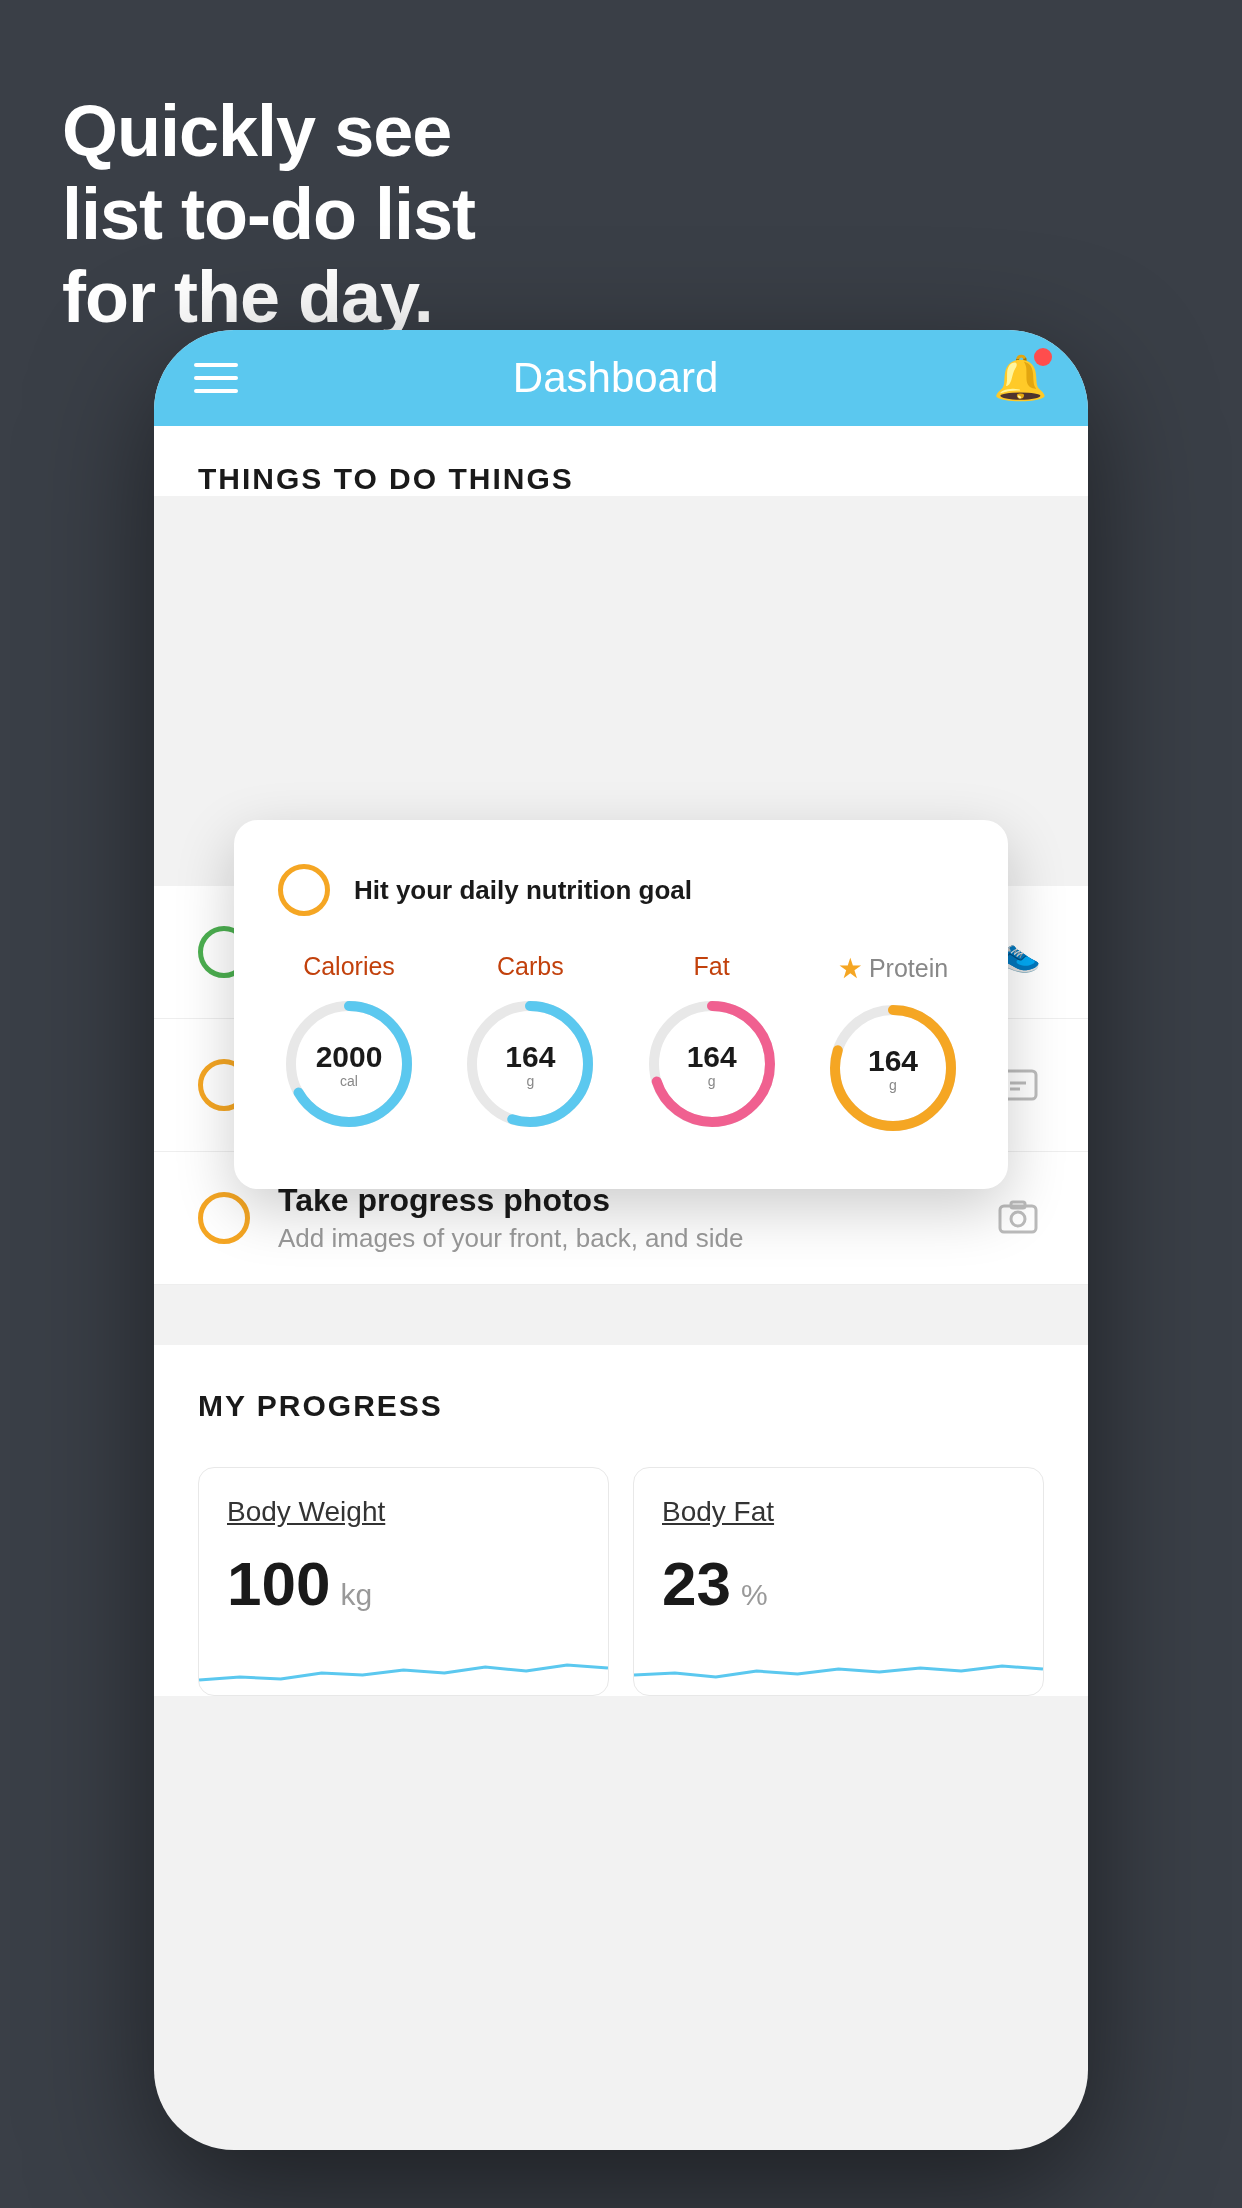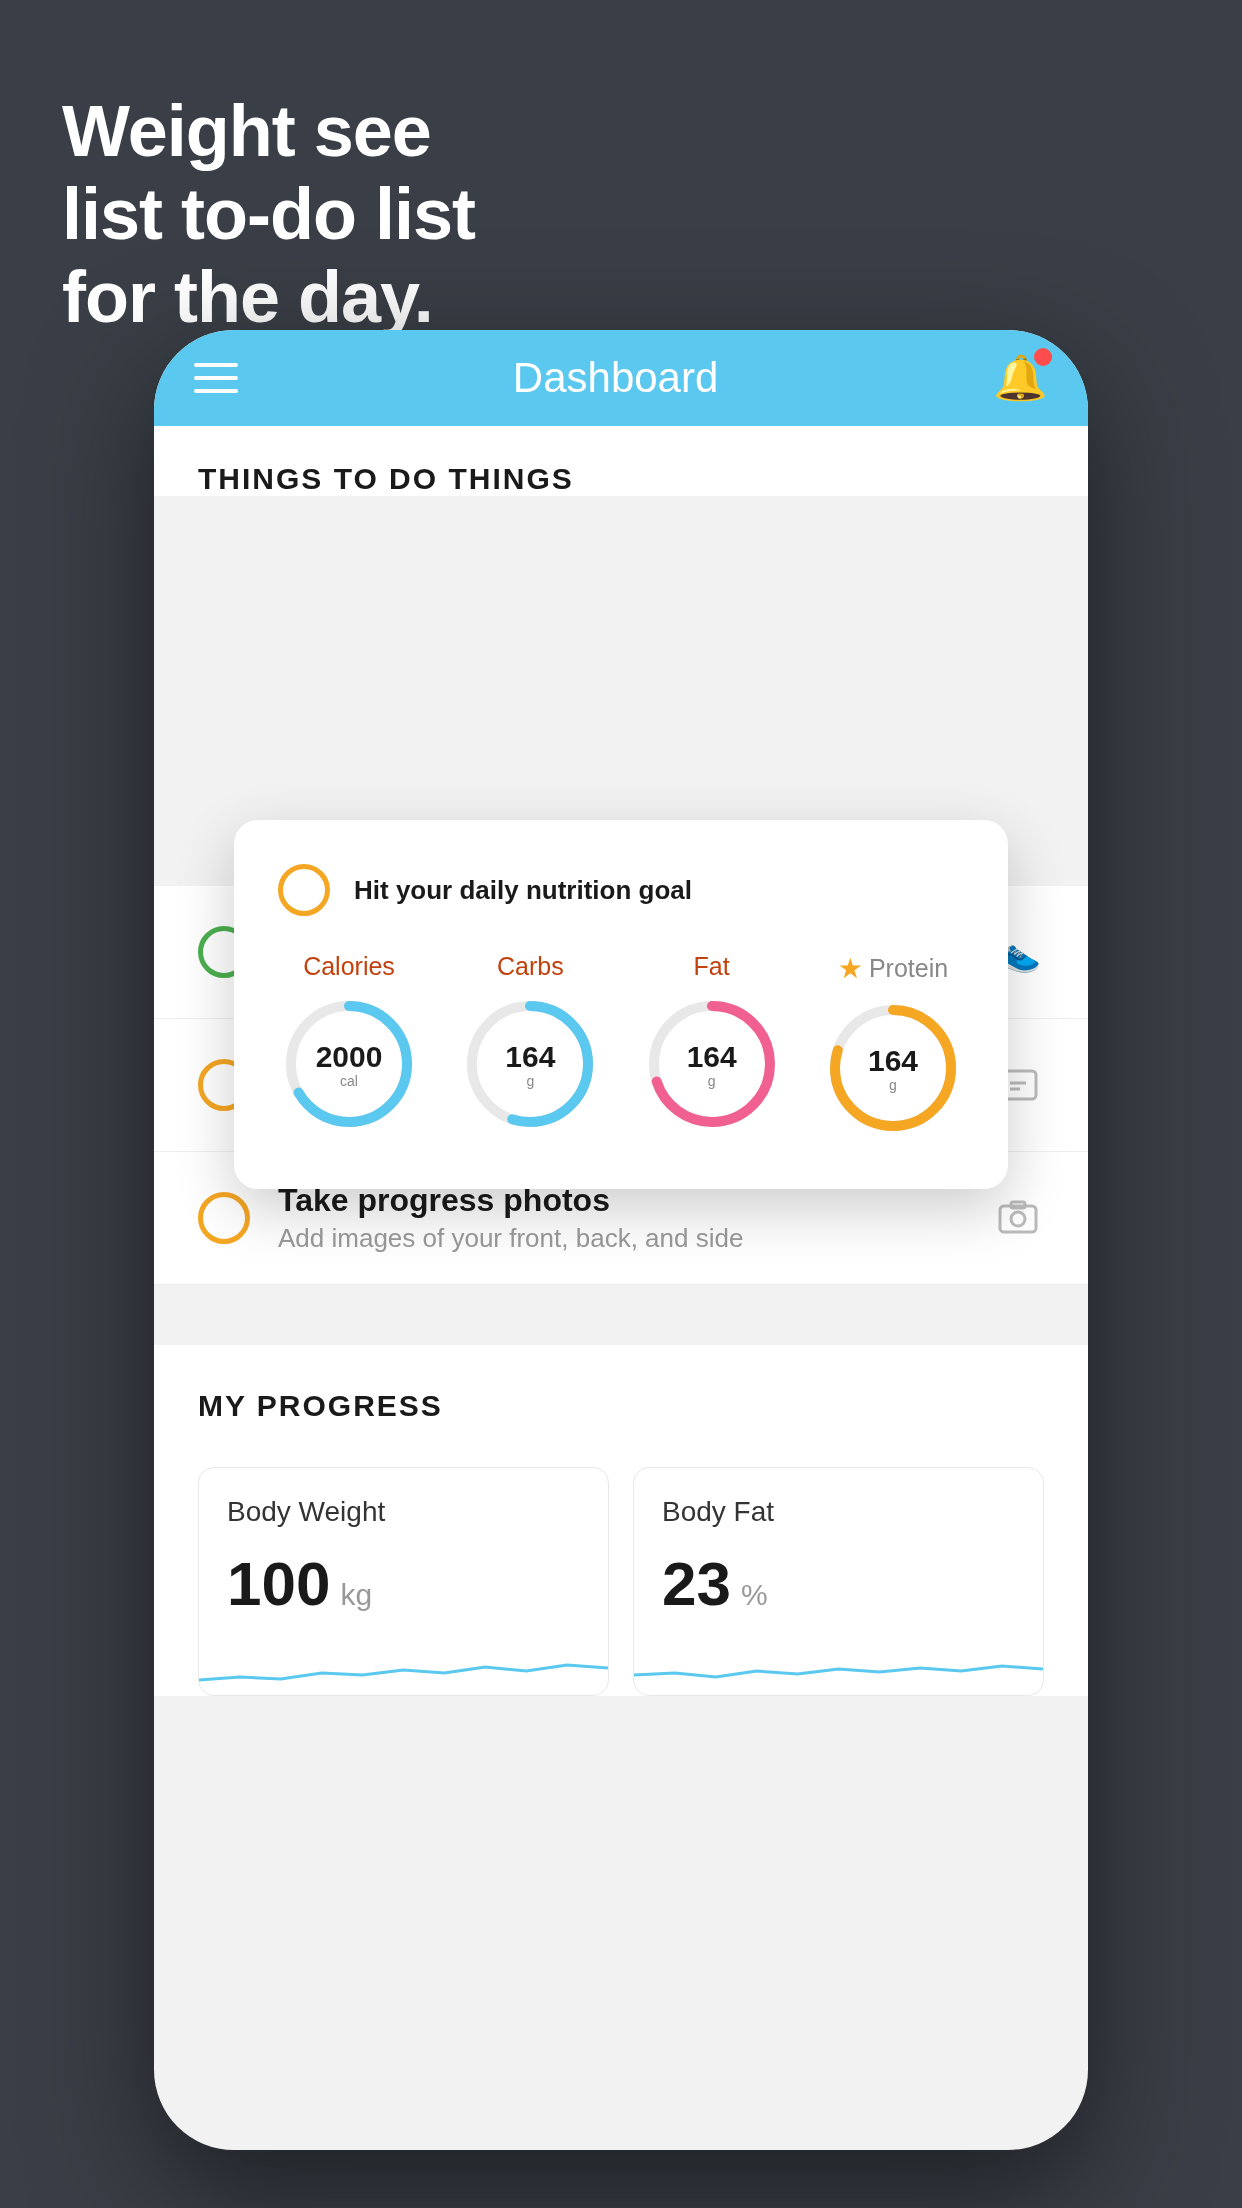--- a/index.html
+++ b/index.html
@@ -314,20 +314,21 @@
       border: 1px solid #e8e8e8;
       border-radius: 16px;
       padding: 28px 28px 0;
       overflow: hidden;
     }
     .prog-label {
       font-size: 28px;
       color: #333;
       font-weight: 500;
       margin-bottom: 20px;
+      text-decoration: underline;
     }
     .prog-value-row {
       display: flex;
       align-items: baseline;
       gap: 10px;
       margin-bottom: 16px;
     }
     .prog-value {
       font-size: 62px;
       font-weight: 800;
@@ -346,21 +347,21 @@
       width: 100%;
       height: 60px;
     }
   </style>
 </head>
 <body>
 
 <div class="bg-page">
 
   <div class="hero-text">
-    <div>Weight see</div>
+    <div>Quickly see</div>
     <div>list to-do list</div>
     <div>for the day.</div>
   </div>
 
   <div class="phone-frame">
 
 
     <div class="nav-bar">
       <div class="hamburger">
         <span></span>

